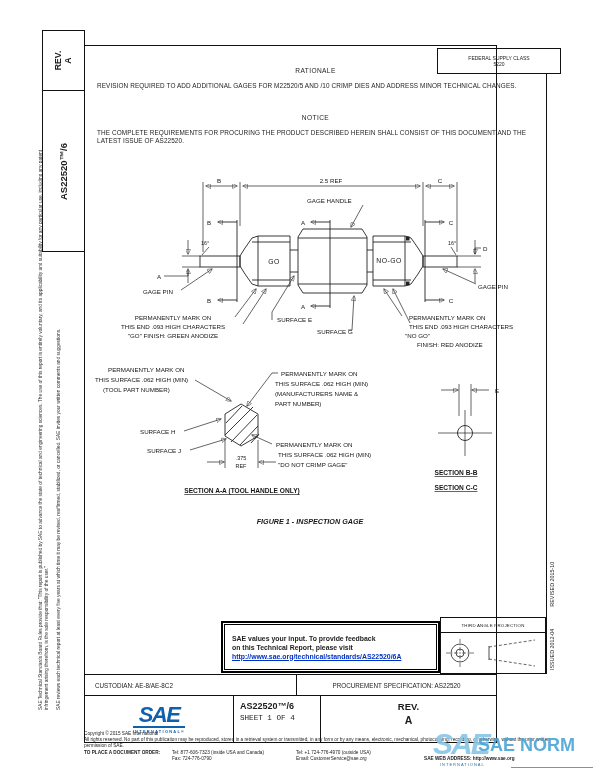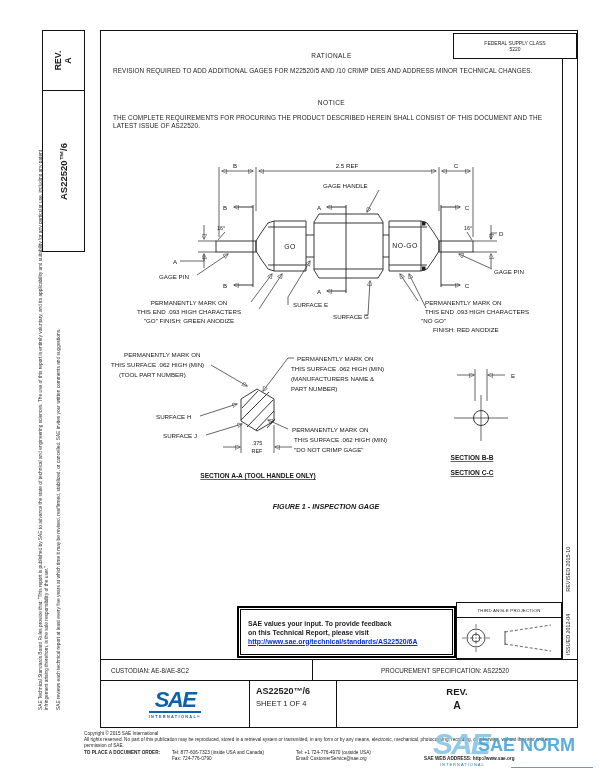--- a/index.html
+++ b/index.html
@@ -6,21 +6,21 @@
   .sheet{position:relative;width:600px;height:776px;background:#ffffff;overflow:hidden;
          font-family:"Liberation Sans", sans-serif;color:#1c1c1c;}
   .abs{position:absolute;}
   .box{border:1.5px solid #111;box-sizing:border-box;}
   .vwrap{display:flex;align-items:center;justify-content:center;height:100%;width:100%;}
   .vtext{transform:rotate(-90deg);white-space:nowrap;text-align:center;}
   
   .mnote{position:absolute;transform:rotate(-90deg);transform-origin:0 0;
          font-size:4.8px;line-height:6.4px;color:#333;width:562px;}
   
-  .frame{left:84px;top:30px;width:478px;height:698px;border:1.5px solid #111;box-sizing:border-box;margin-left:16px;}
+  .frame{left:84px;top:45px;width:413px;height:698px;border:1.5px solid #111;box-sizing:border-box;}
   .fsc{left:352px;top:2px;width:124px;height:26px;border:1px solid #111;box-sizing:border-box;
        font-size:5px;line-height:6.5px;text-align:center;display:flex;flex-direction:column;justify-content:center;}
   .h-center{left:0;width:461px;text-align:center;font-size:6.6px;font-weight:normal;letter-spacing:.4px;}
   .bodytxt{left:12px;width:446px;font-size:6.4px;line-height:8.2px;letter-spacing:.1px;}
   .rightcol{left:461px;top:28px;width:0;height:600px;border-left:1px solid #111;}
   .issued{position:absolute;left:464px;top:624px;transform:rotate(-90deg);transform-origin:0 0;
           width:235px;font-size:5.4px;color:#222;display:flex;gap:22px;white-space:nowrap;}
   
   .fig{position:absolute;left:0px;top:126px;width:460px;height:356px;}
   .fig line,.fig path,.fig polygon,.fig polyline,.fig rect,.fig circle{stroke:#222;stroke-width:.9;fill:none;}
@@ -53,21 +53,21 @@
           align-items:center;padding-left:10px;}
   .cust-r{flex:1;font-size:6.3px;display:flex;align-items:center;justify-content:center;}
   .tblock{left:0;right:0;top:649px;bottom:0;border-top:1.5px solid #111;display:flex;box-sizing:border-box;}
   .cell{box-sizing:border-box;border-right:1.5px solid #111;}
   .logo-cell{width:149px;display:flex;align-items:center;justify-content:center;}
   .ttl-cell{width:192px;text-align:center;}
   .ttl-head{font-size:10.5px;font-weight:bold;letter-spacing:.6px;padding:2px 0 1px 0;border-bottom:1px solid #111;}
   .ttl-lines{font-size:5.2px;line-height:6.6px;padding-top:2px;}
   .num-cell{width:87px;padding:5px 0 0 6px;}
   .num-doc{font-size:9px;font-weight:bold;}
-  .num-sheet{font-size:7.6px;margin-top:3px;}
+  .num-sheet{font-size:7.6px;margin-top:3px;font-family:Liberation Mono, monospace;}
   .rev-cell{flex:1;border-right:none;text-align:center;padding-top:5px;font-weight:bold;}
   .rev-word{font-size:9.5px;}
   .rev-a{font-size:10.5px;margin-top:2px;}
   .sae-logo{text-align:center;}
   .sae-word{font-style:italic;font-weight:900;font-size:22px;line-height:20px;color:#1060ac;letter-spacing:-1.5px;}
   .sae-sub{font-size:3.9px;font-weight:bold;color:#1060ac;letter-spacing:1.3px;border-top:2.5px solid #1060ac;
            margin-top:1px;padding-top:1px;}
   
   .copy{left:84px;top:731px;width:478px;font-size:4.7px;line-height:5.9px;color:#222;}
   .copy-row{display:flex;margin-top:1px;}

